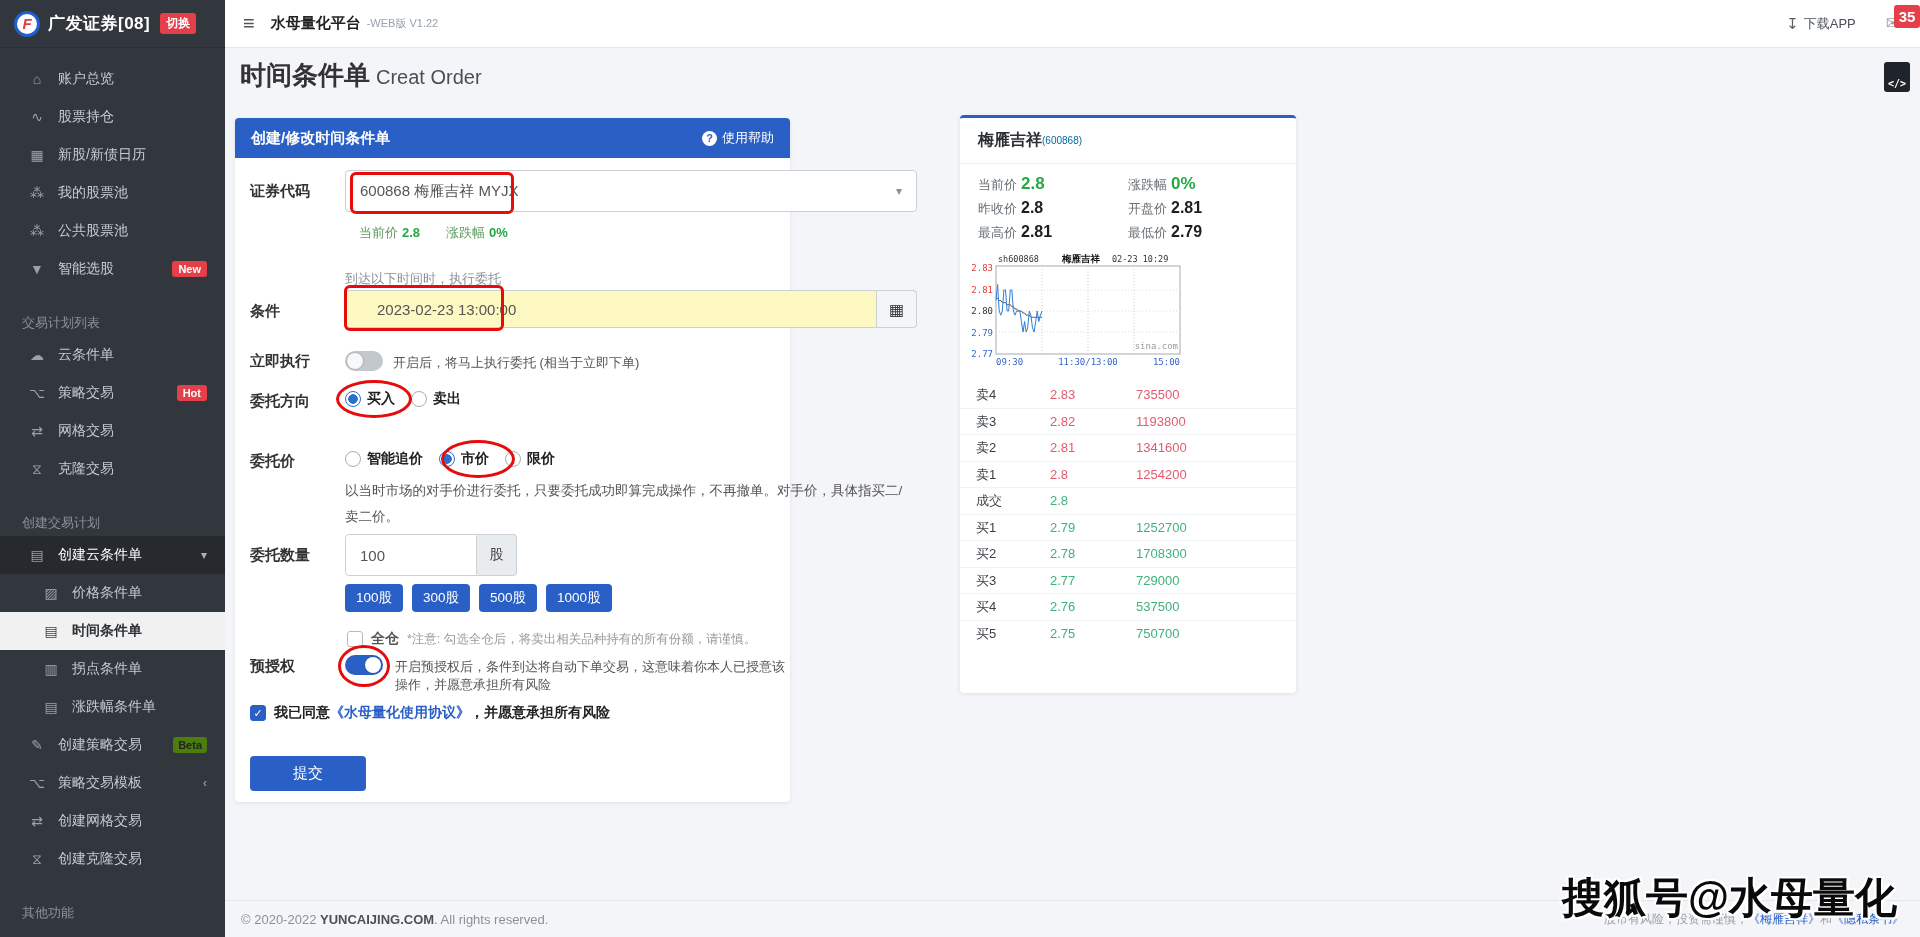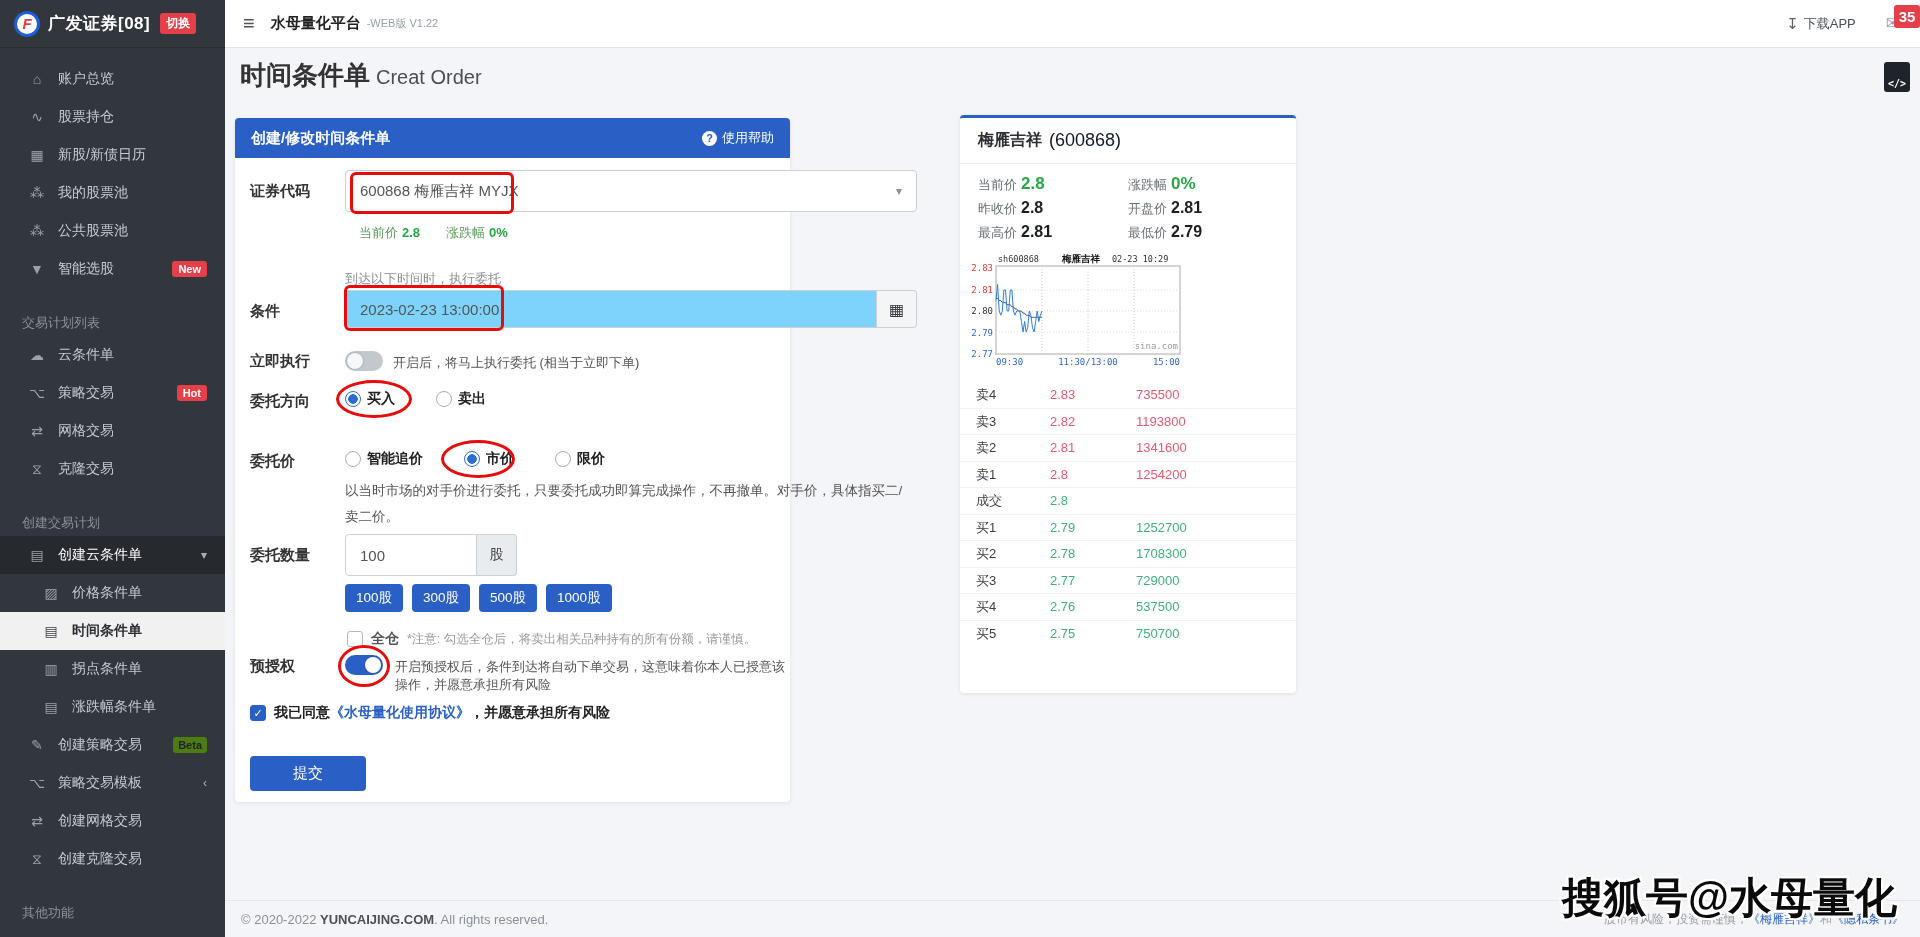--- a/index.html
+++ b/index.html
@@ -49,28 +49,28 @@
   .qmark { width:15px; height:15px; border-radius:50%; background:#fff; color:#2a60c6; font-size:11px; font-weight:bold; display:flex; align-items:center; justify-content:center; }
   .card-body { position:relative; height:644px; }
   .flabel { position:absolute; left:15px; font-size:15px; font-weight:bold; color:#333; }
   .inp { position:absolute; left:110px; width:572px; height:42px; border:1px solid #ccd0d5; border-radius:4px; background:#fff; font-size:15px; color:#555; display:flex; align-items:center; padding:0 14px; }
   .inp .caret { margin-left:auto; color:#8a9099; font-size:12px; }
   .hintline { position:absolute; left:110px; font-size:13px; color:#8a9099; }
   .grn-line { position:absolute; left:124px; font-size:13px; }
   .grn-line .lab { color:#5f9a5f; }
   .grn-line .val { color:#28a745; font-weight:bold; margin:0 26px 0 4px; }
   .dt-group { position:absolute; left:110px; top:132px; width:572px; height:38px; display:flex; }
-  .dt-field { flex:1; border:1px solid #ccd0d5; border-radius:4px 0 0 4px; display:flex; align-items:center; padding:0 14px; font-size:15px; color:#555; background:#7dd3fc; }
+  .dt-field { flex:1; border:1px solid #ccd0d5; border-radius:4px 0 0 4px; display:flex; align-items:center; padding:0 31px; font-size:15px; color:#555; background:#fef9c3; }
   .dt-addon { width:40px; border:1px solid #ccd0d5; border-left:none; border-radius:0 4px 4px 0; background:#f4f5f7; display:flex; align-items:center; justify-content:center; color:#3b4148; font-size:16px; cursor:pointer; }
   .toggle { position:absolute; width:38px; height:20px; border-radius:10px; background:#c3c8cd; cursor:pointer; }
   .toggle .knob { position:absolute; top:2px; left:2px; width:16px; height:16px; border-radius:50%; background:#f7f8f9; box-shadow:0 0 2px rgba(0,0,0,.3); }
   .toggle.on { background:#2a60c6; }
   .toggle.on .knob { left:auto; right:2px; background:#fff; }
   .tdesc { position:absolute; font-size:13px; color:#555; }
-  .opt-row { position:absolute; left:110px; display:flex; gap:41px; align-items:center; }
+  .opt-row { position:absolute; left:110px; display:flex; gap:16px; align-items:center; }
   .opt { display:flex; align-items:center; gap:6px; cursor:pointer; }
   .radio { width:16px; height:16px; border-radius:50%; border:1px solid #a7adb3; background:#fff; }
   .radio.on { border:1px solid #2a6fd1; background:radial-gradient(circle,#2a6fd1 0 4.5px,#fff 5px); }
   .opt-t { font-size:14px; font-weight:bold; color:#222; }
   .pdesc { position:absolute; left:110px; width:570px; font-size:13.5px; color:#555; line-height:26px; }
   .qty-group { position:absolute; left:110px; top:376px; width:172px; height:42px; display:flex; }
   .qty-field { flex:1; border:1px solid #ccd0d5; border-radius:4px 0 0 4px; display:flex; align-items:center; padding:0 14px; font-size:15px; color:#555; }
   .qty-addon { width:40px; border:1px solid #ccd0d5; border-left:none; border-radius:0 4px 4px 0; background:#e9ecef; color:#444; font-size:14px; display:flex; align-items:center; justify-content:center; }
   .qbtns { position:absolute; left:110px; top:426px; display:flex; gap:9px; }
   .qbtn { background:#2a60c6; color:#fff; border:none; border-radius:4px; height:28px; padding:0 11px; font-size:13.5px; cursor:pointer; font-family:inherit; }
@@ -80,21 +80,21 @@
   .full-t { font-size:14px; font-weight:bold; color:#555; }
   .full-note { font-size:12.5px; color:#999; }
   .agree-row { position:absolute; left:15px; top:546px; display:flex; align-items:center; gap:8px; font-size:14px; font-weight:bold; color:#222; }
   .lnk { color:#2a60c6; cursor:pointer; }
   .submit { position:absolute; left:15px; top:598px; width:116px; height:35px; background:#2a60c6; color:#fff; border:none; border-radius:4px; font-size:15px; cursor:pointer; font-family:inherit; }
 
   
   .quote { position:absolute; left:960px; top:115px; width:336px; height:578px; background:#fff; border-radius:4px; border-top:3px solid #2a60c6; box-shadow:0 1px 4px rgba(0,0,0,.09); z-index:2; }
   .q-title { height:46px; display:flex; align-items:center; padding:0 18px; border-bottom:1px solid #ebedf0; }
   .q-name { font-size:16px; font-weight:bold; color:#2b2f33; }
-  .q-code { font-size:18px; color:#0f172a; margin-left:7px; }
+  .q-code { font-size:10px; color:#0369a1; margin-left:0; }
   .q-stats { display:grid; grid-template-columns:1fr 1fr; padding:10px 18px 6px; row-gap:5px; }
   .q-cell { font-size:13px; color:#6a7076; }
   .q-cell b { font-size:16px; color:#1c1f22; margin-left:4px; }
   .q-cell.grn b { color:#28a745; font-size:17px; }
   .q-chart { margin:4px 0 8px 2px; }
   .ob { margin-top:4px; }
   .ob-row { display:grid; grid-template-columns:74px 86px 1fr; padding:0 16px; line-height:25.5px; border-bottom:1px solid #f1f2f4; font-size:13px; color:#3a3f44; }
   .ob-row:last-child { border-bottom:none; }
   .ob-row.sell .p, .ob-row.sell .v { color:#e25b6f; }
   .ob-row.buy .p, .ob-row.buy .v { color:#3fb27c; }

